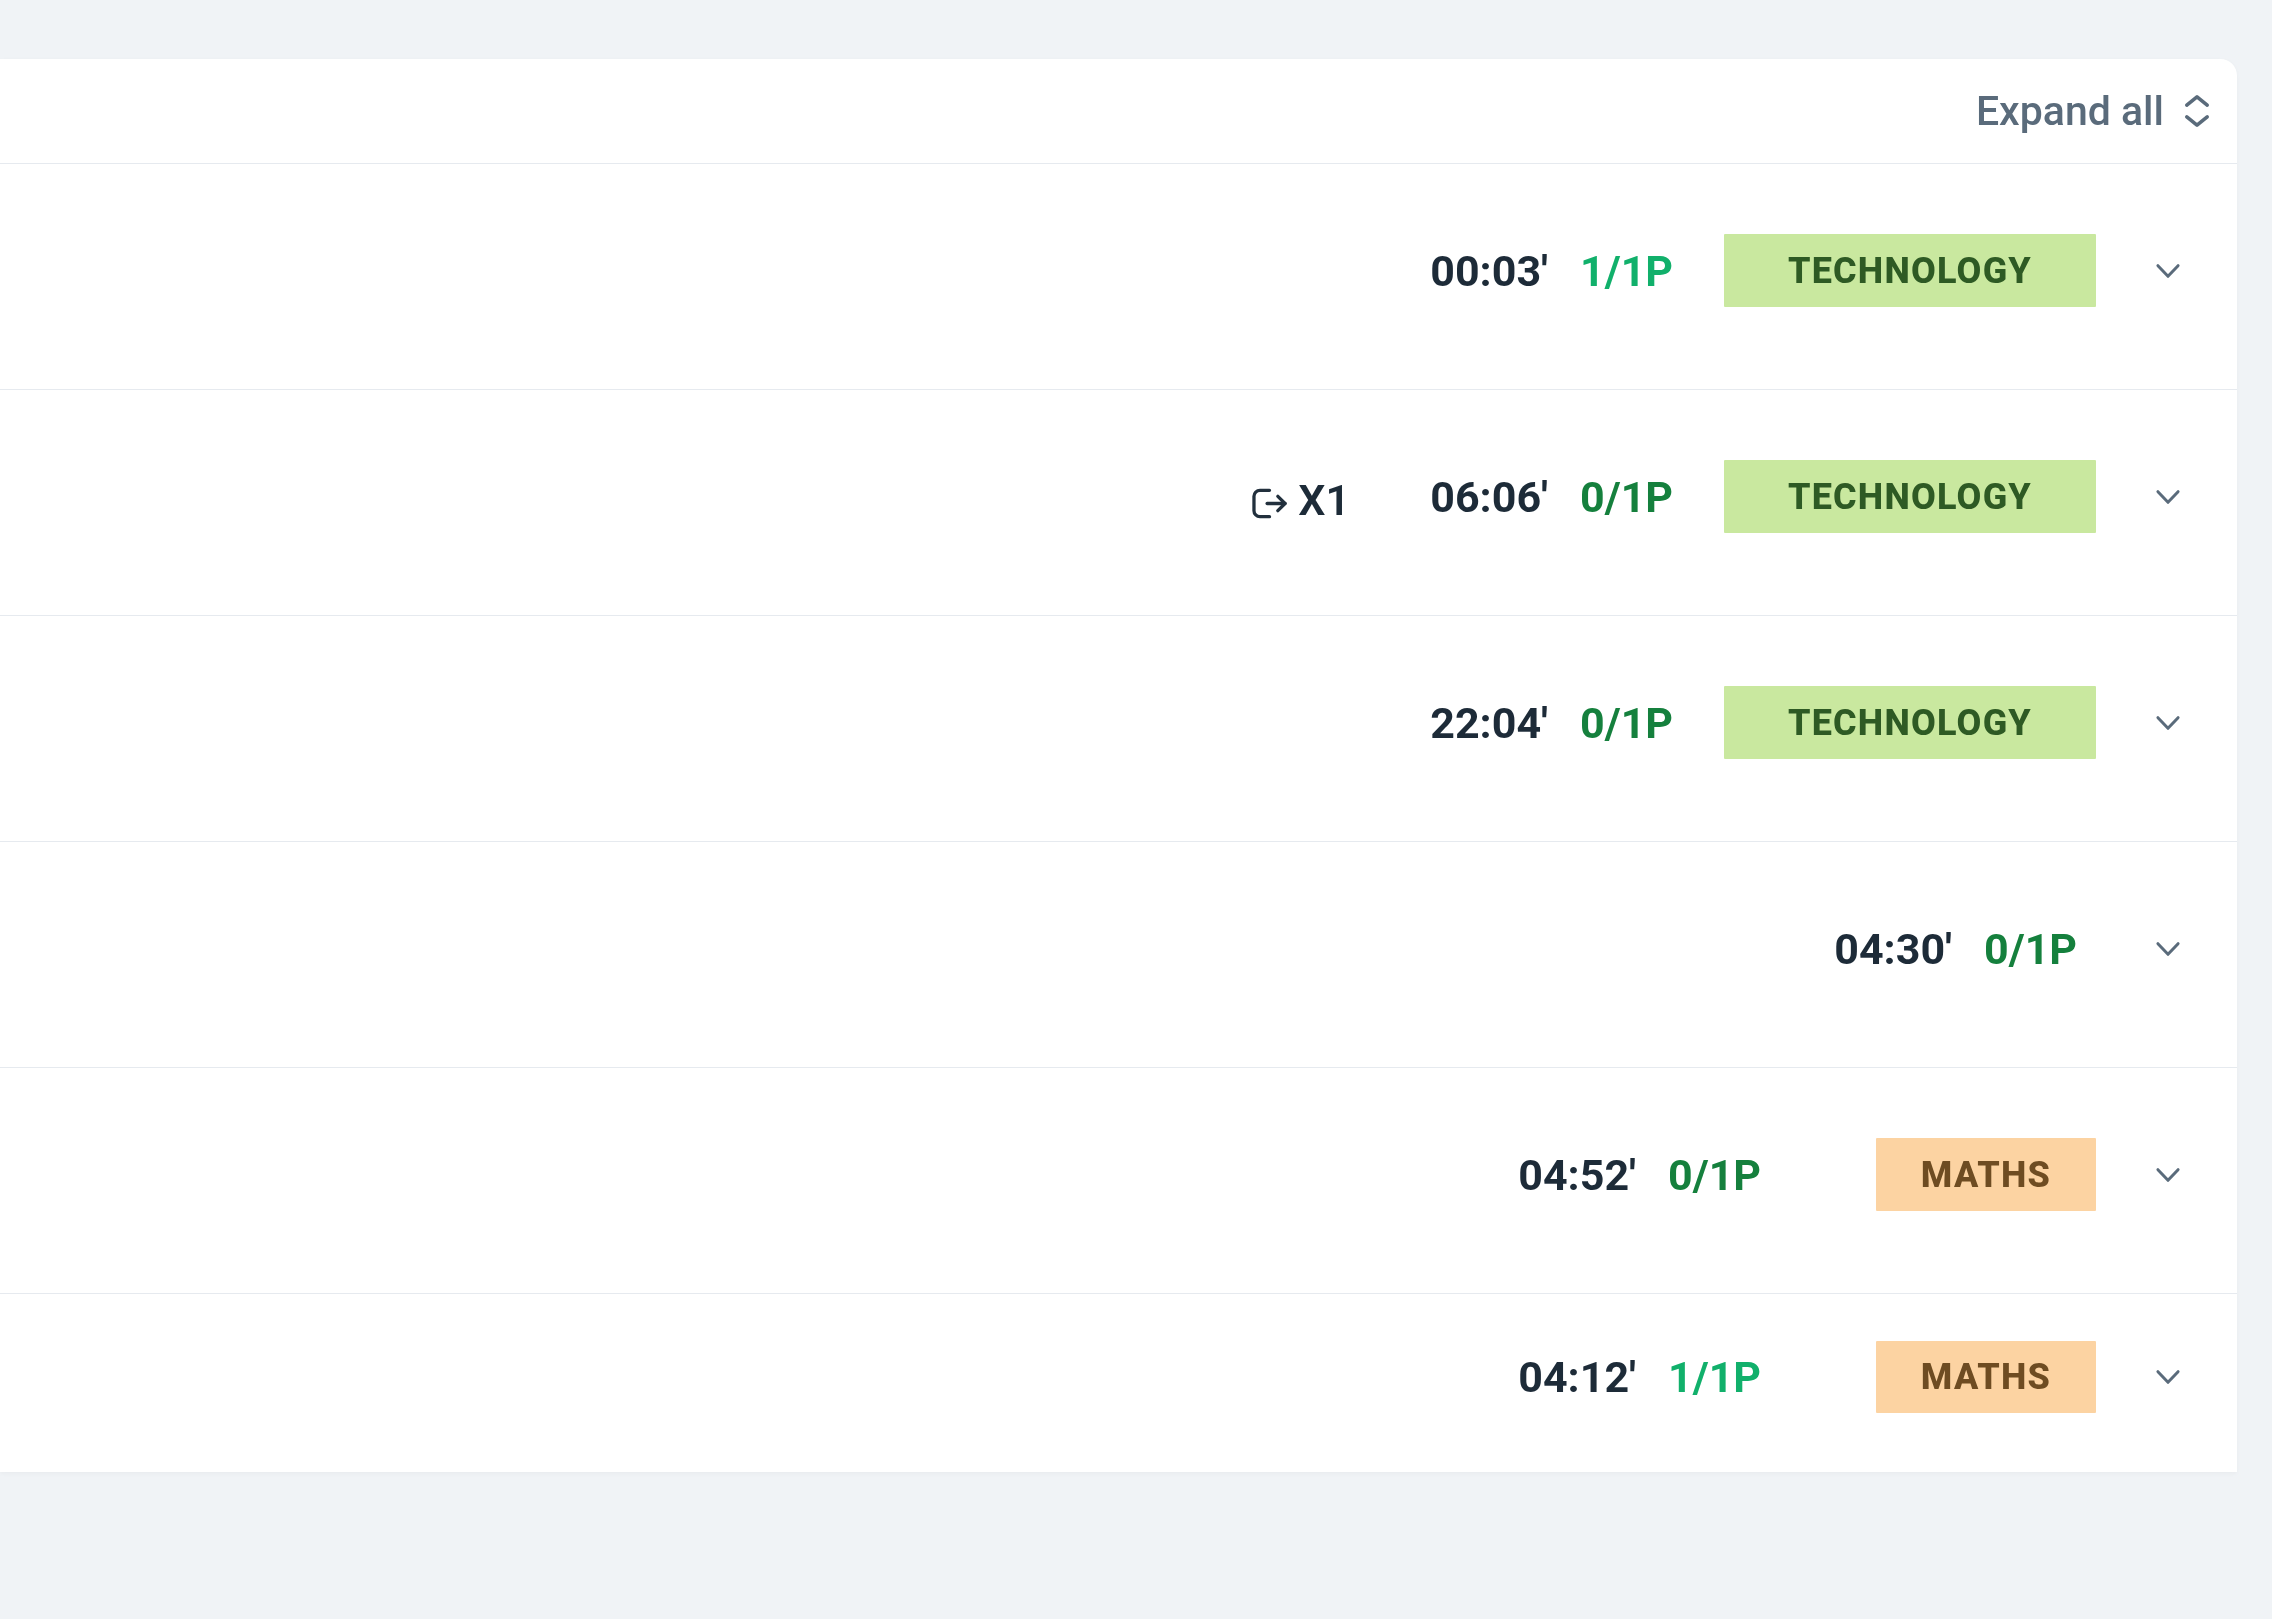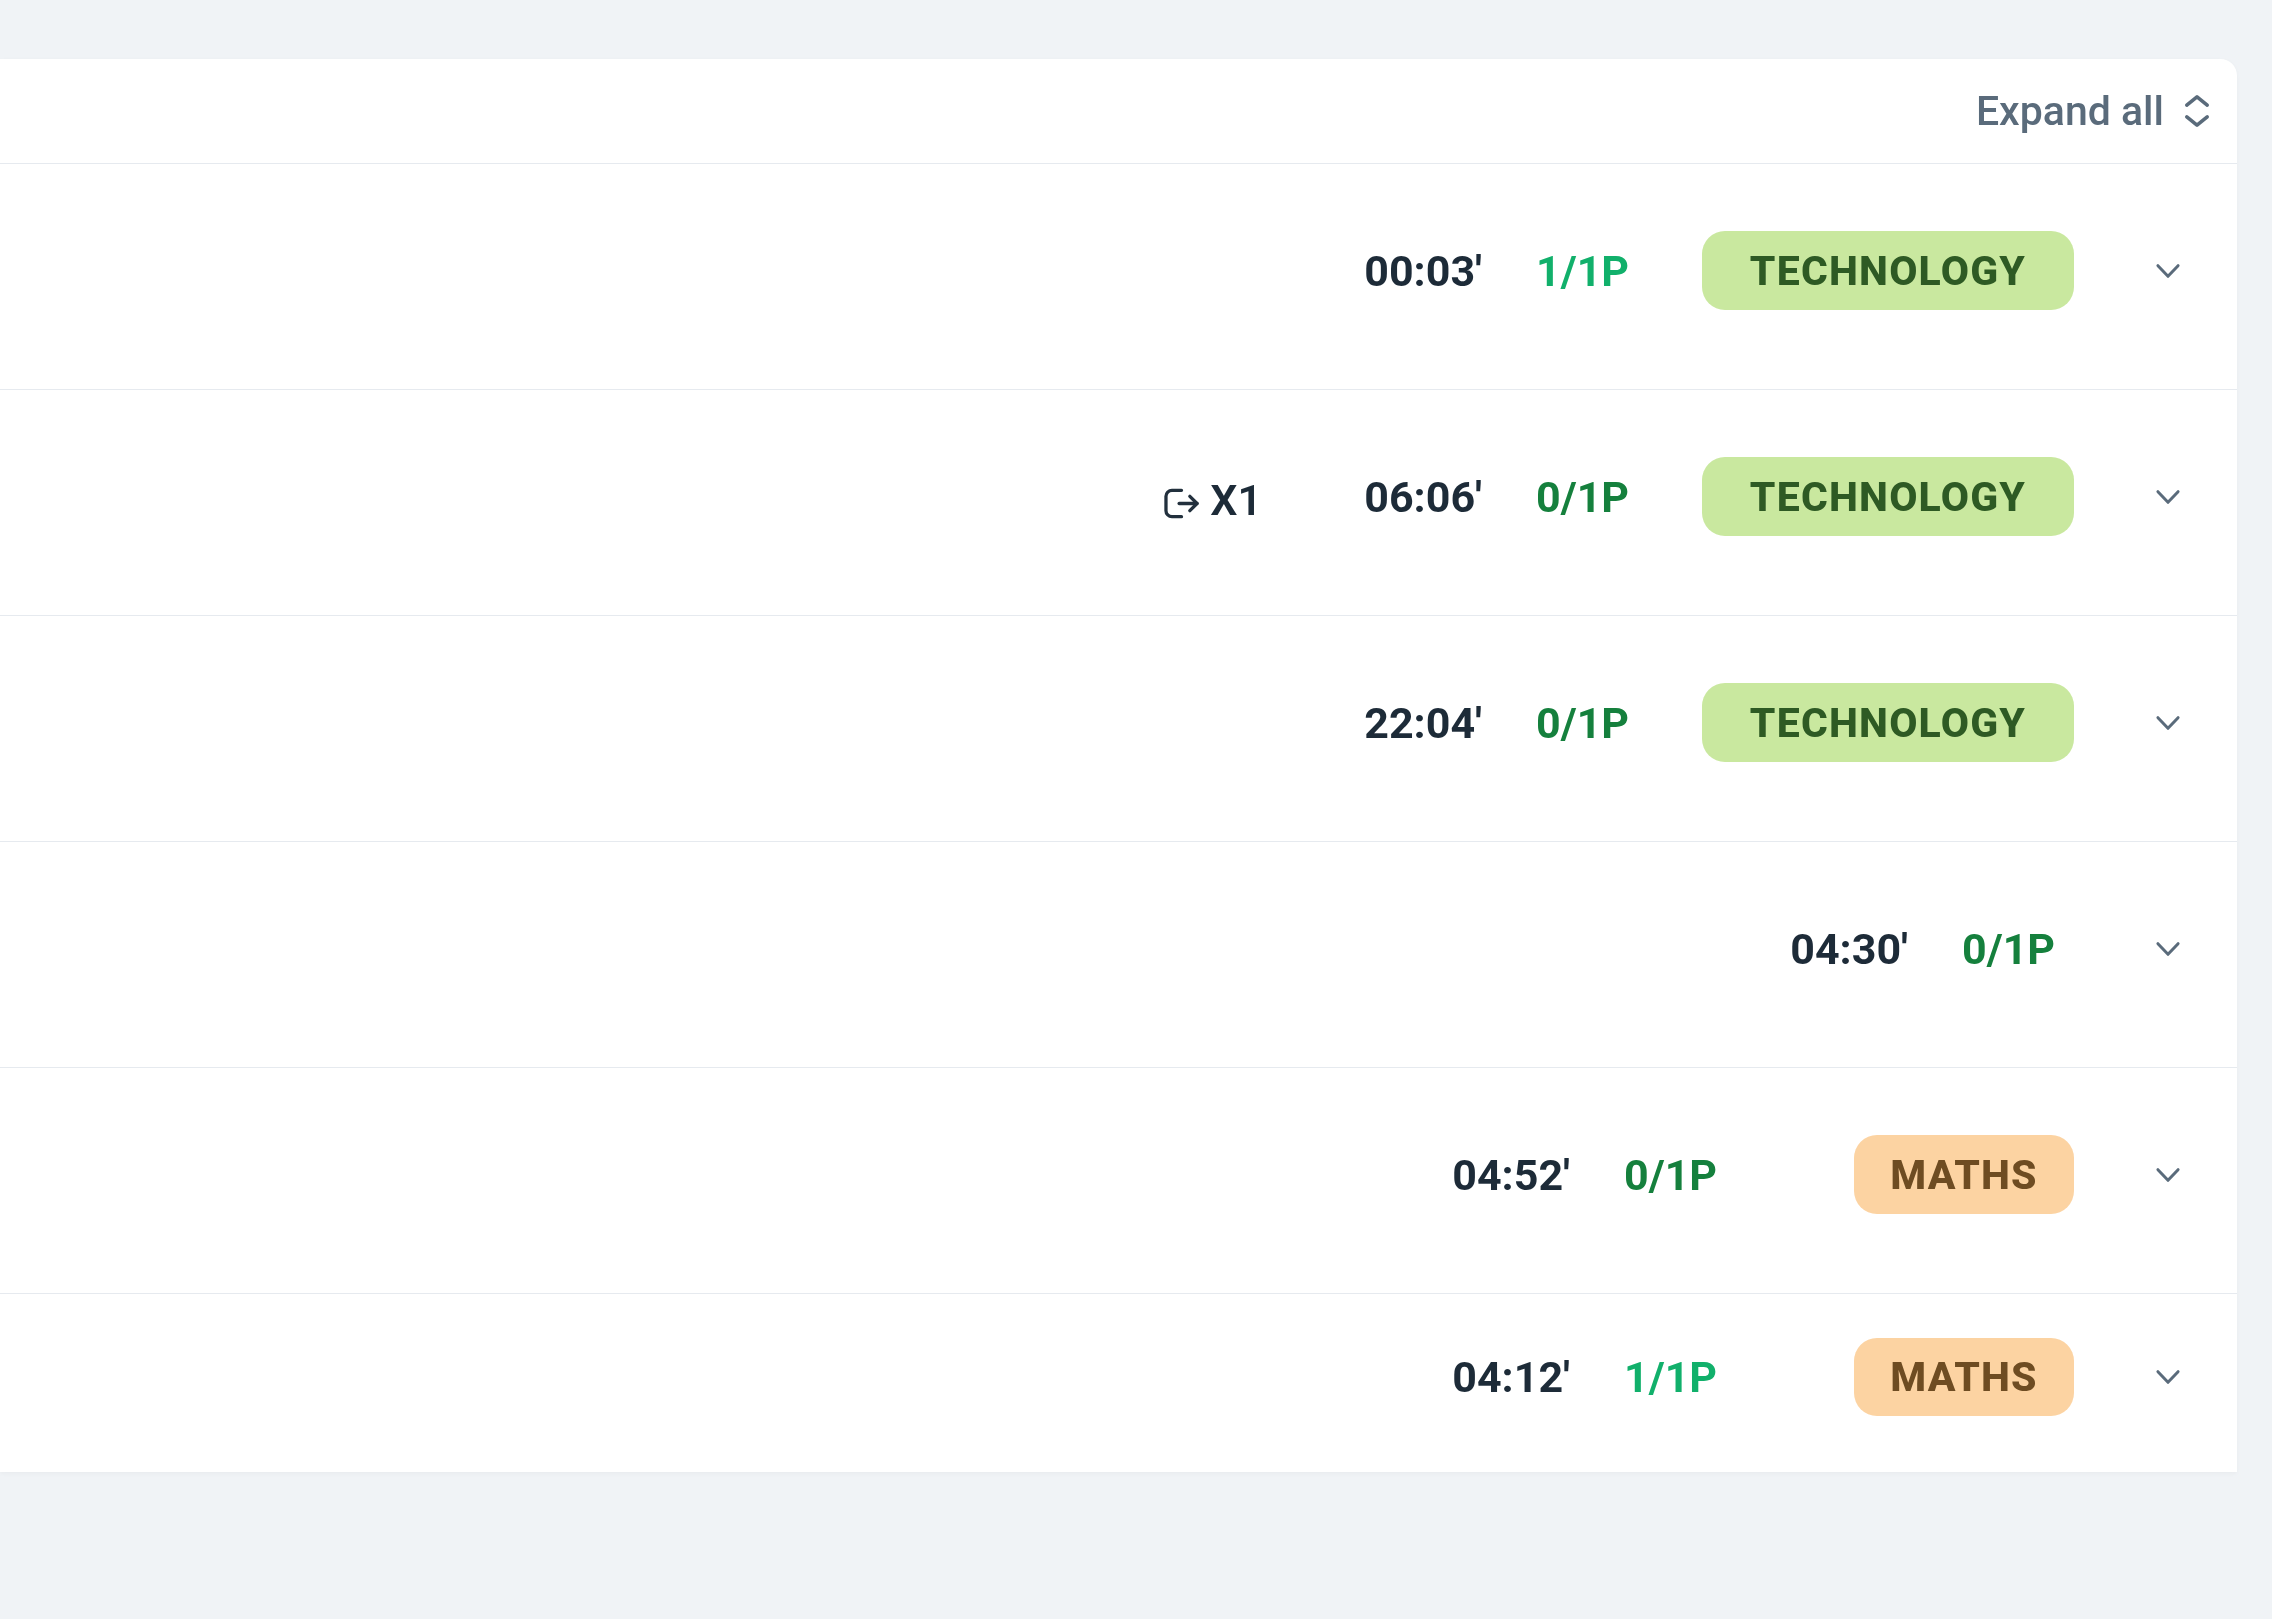--- a/index.html
+++ b/index.html
@@ -56,21 +56,21 @@
     stroke-linecap: round;
     stroke-linejoin: round;
   }
   .row {
     display: flex;
     justify-content: flex-end;
     align-items: center;
     padding: 0 53px 12px 0;
     height: 226px;
     border-bottom: 0.6px solid #e6eaef;
-    gap: 54px;
+    gap: 32px;
   }
   .row.last {
     border-bottom: none;
     height: 178px;
   }
   .exit-group {
     display: flex;
     align-items: flex-end;
     gap: 7px;
     margin-right: 18px;
@@ -103,25 +103,25 @@
     width: 112px;
     text-align: left;
   }
   .score.green {
     color: #11b06b;
   }
   .score.red {
     color: #15803d;
   }
   .tag {
-    font-size: 41px;
+    font-size: 36px;
     font-weight: 800;
     letter-spacing: 1.2px;
     padding: 15.4px 26px;
-    border-radius: 23px;
+    border-radius: 1px;
     width: 355px;
     text-align: center;
   }
   .tag.technology {
     background: #c9e89f;
     color: #2e5a24;
     width: 372px;
   }
   .tag.world {
     background: #b7e4d0;

